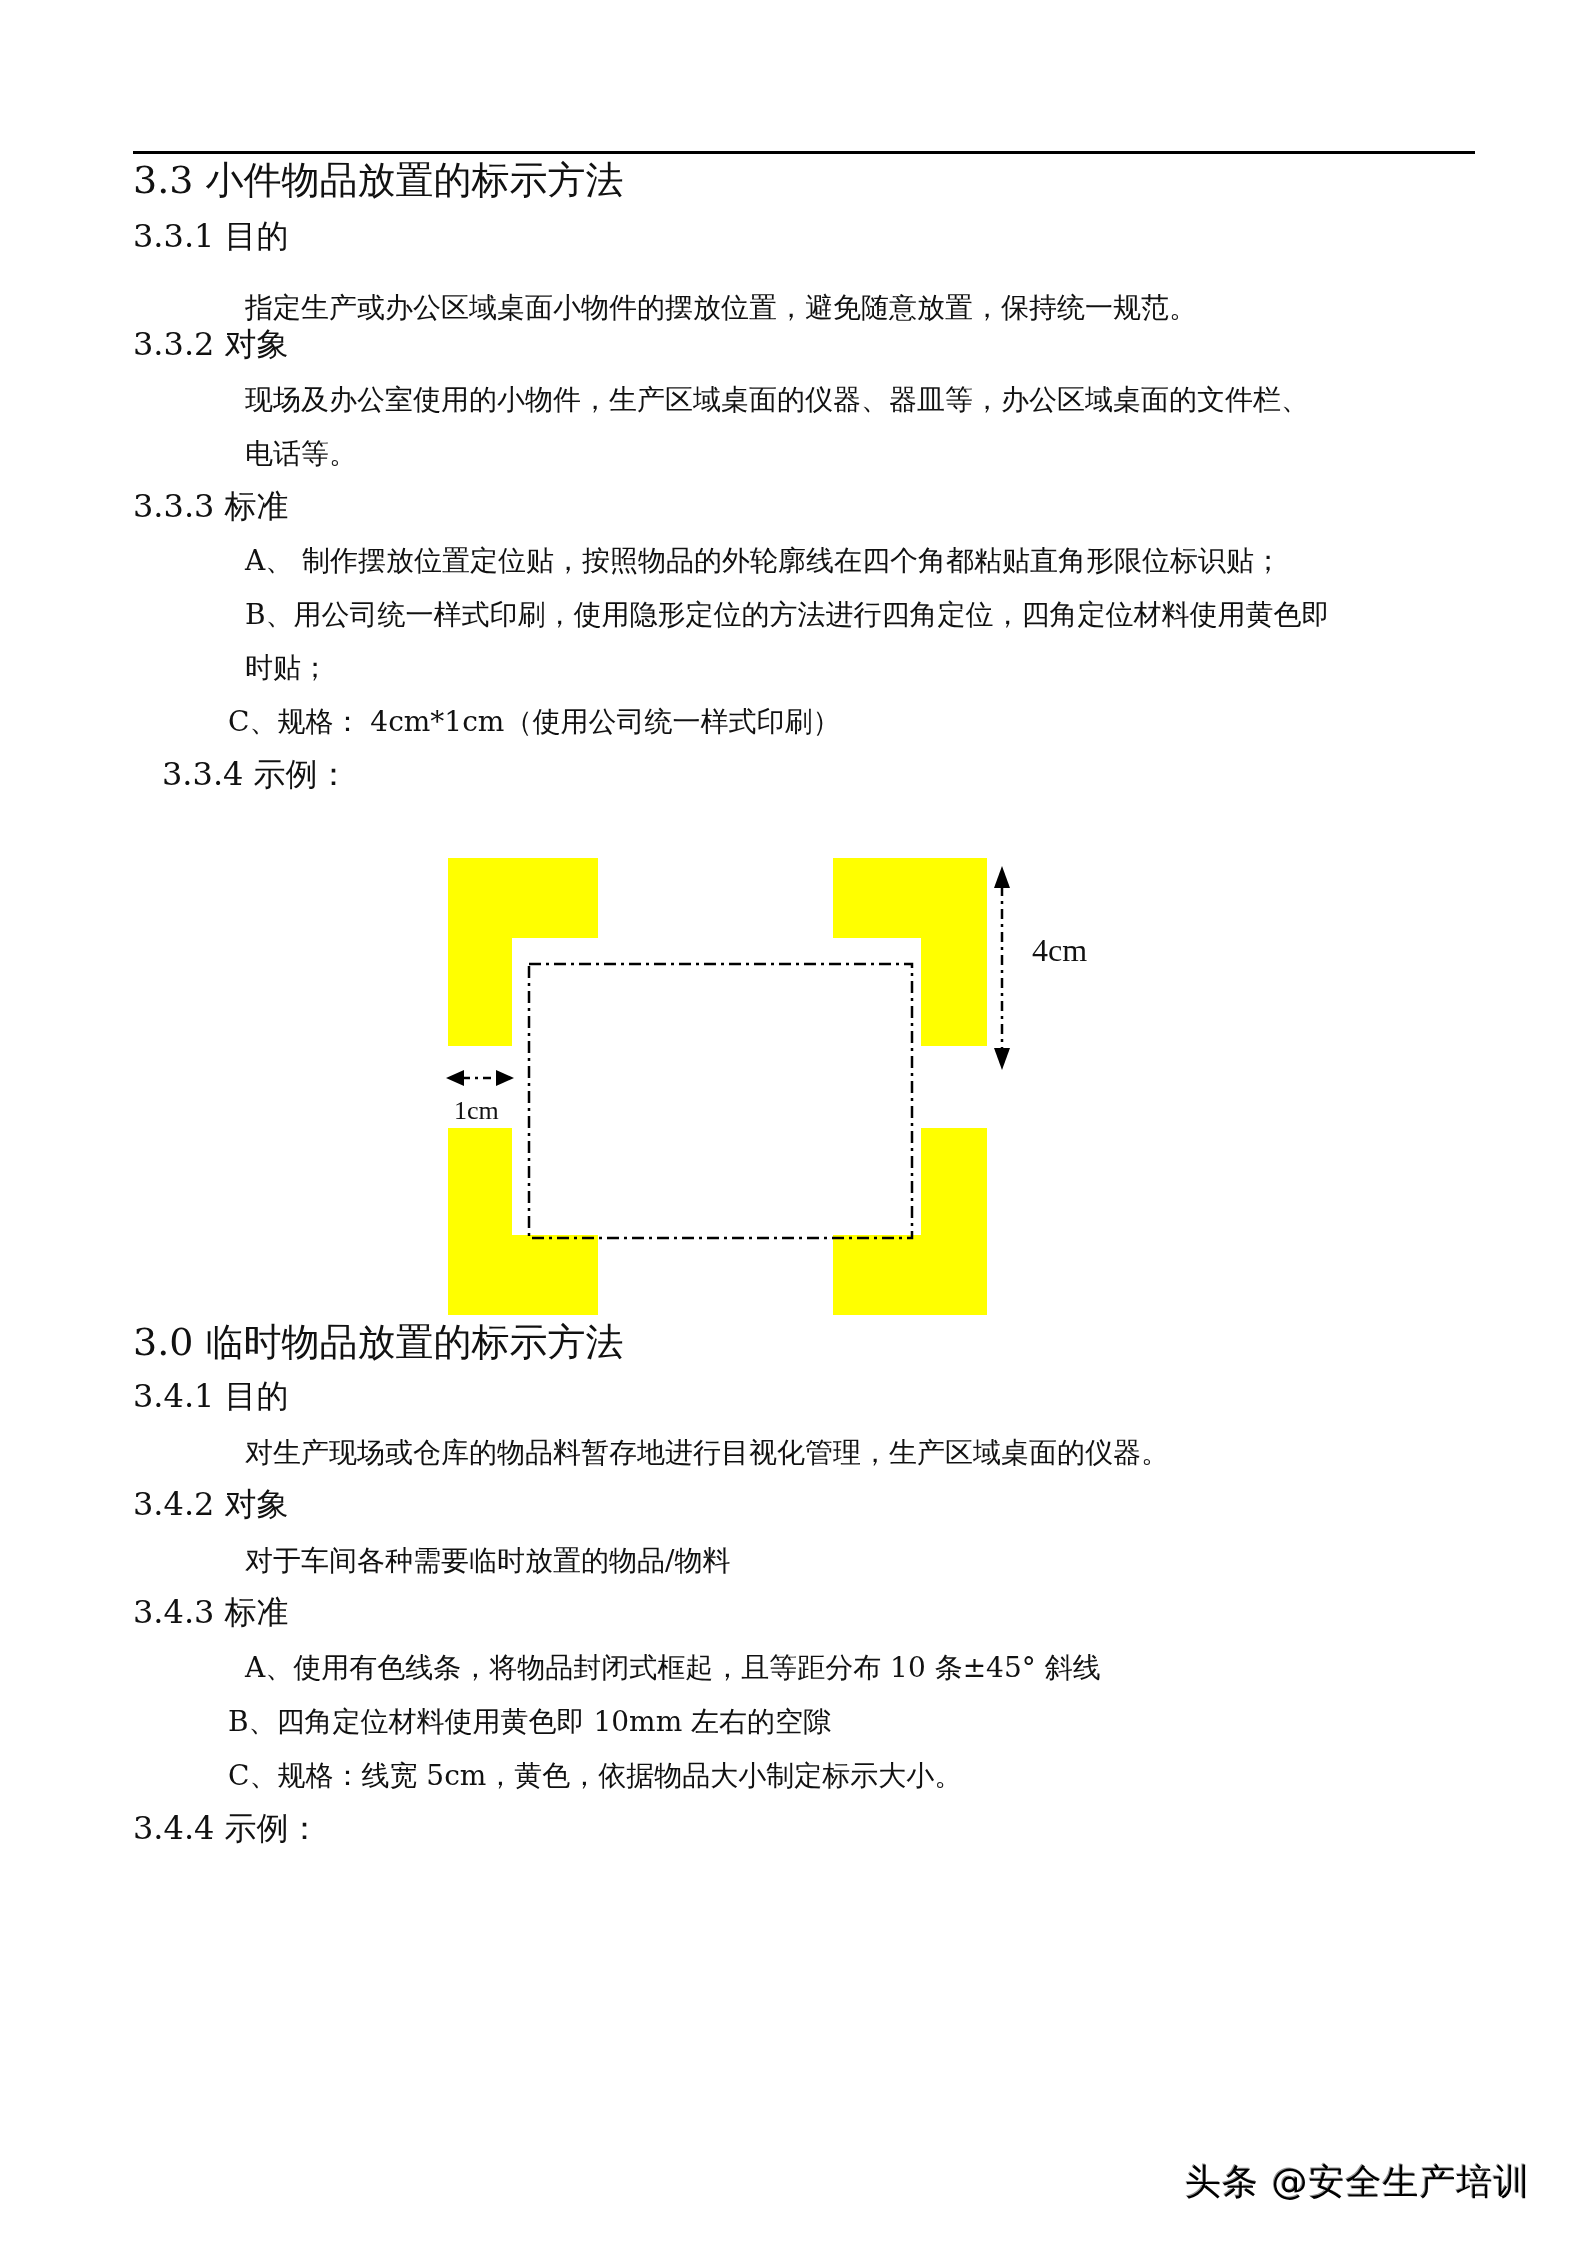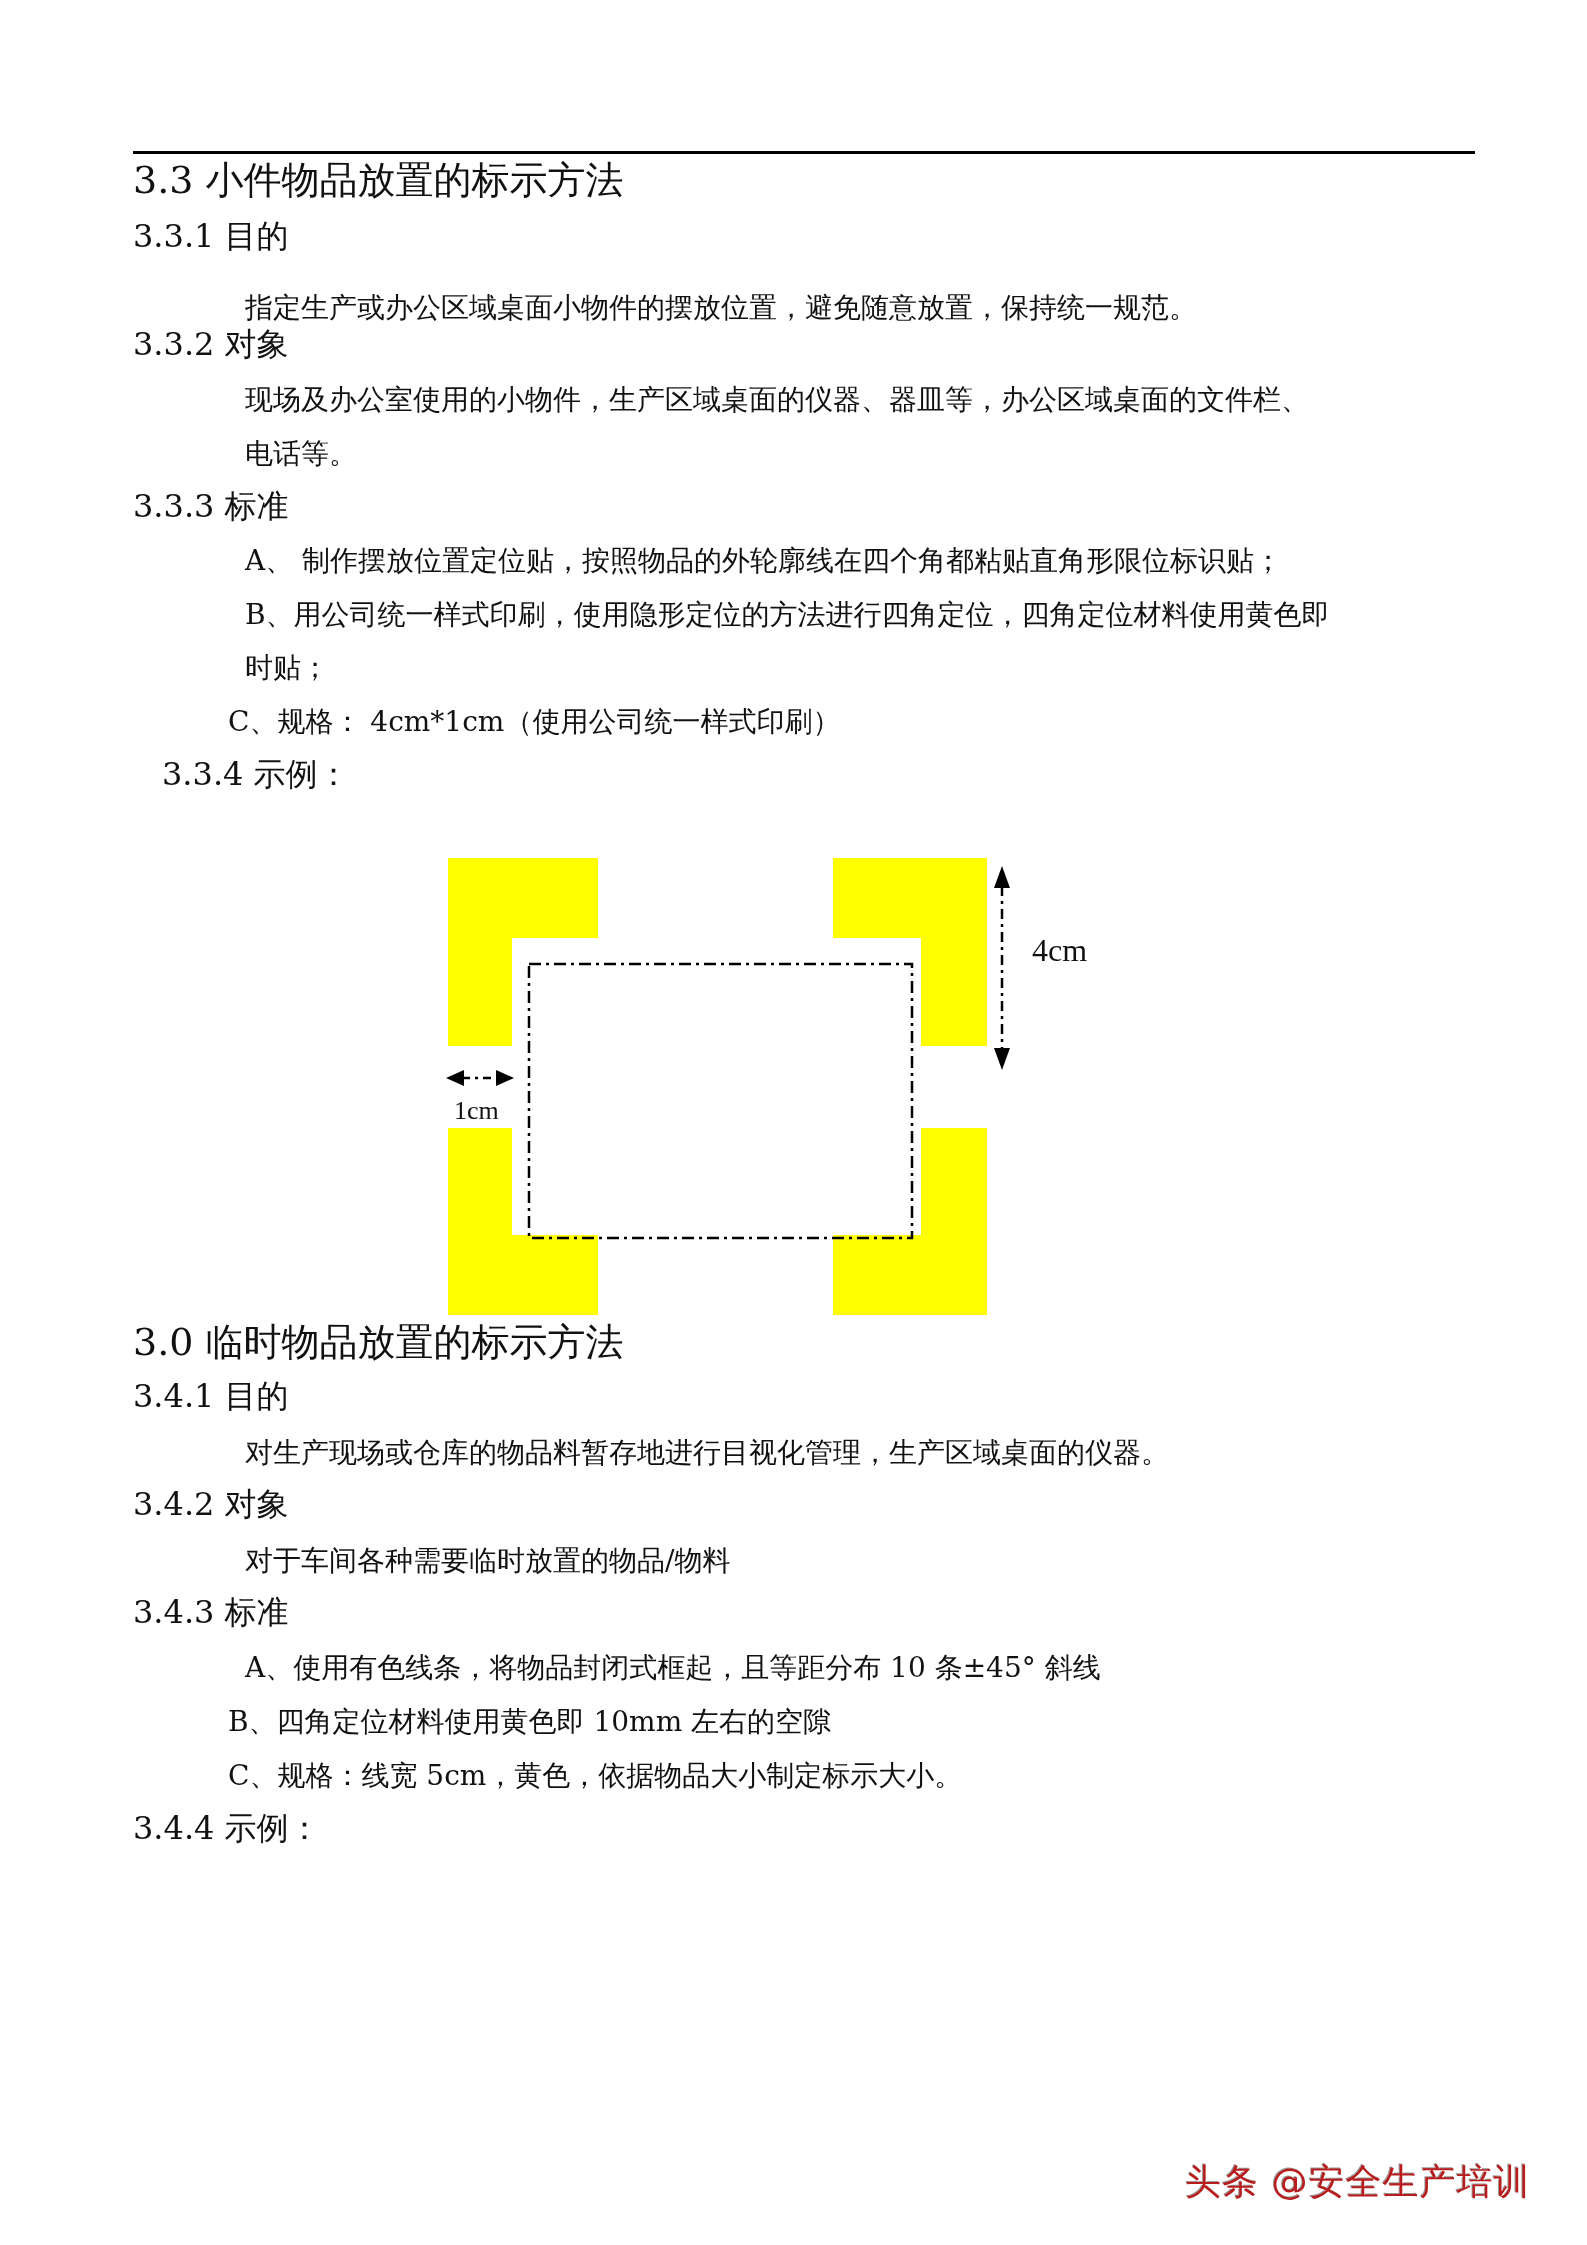--- a/index.html
+++ b/index.html
@@ -9,21 +9,21 @@
   }
   .rule { position: absolute; left: 133px; top: 151px; width: 1342px; height: 3px; background: #000; }
   .abs { position: absolute; white-space: nowrap; }
   .h2 { font-size: 38px; line-height: 44px; }
   .h3 { font-size: 32px; line-height: 40px; }
   .p  { font-size: 28px; line-height: 36px; }
   .diagram { position: absolute; left: 440px; top: 850px; width: 600px; height: 480px; }
   .diagram svg { display: block; }
   .watermark {
     position: absolute; left: 1185px; top: 2160px; font-size: 36px; line-height: 44px;
-    font-family: "DejaVu Sans", "Liberation Sans", sans-serif; color: #b91c1c;
+    font-family: "DejaVu Sans", "Liberation Sans", sans-serif; color: #000000;
     text-shadow: 1px 1px 0 #fff, -1px -1px 0 #999;
     letter-spacing: 1px;
   }
 </style>
 </head>
 <body>
 
 <div class="rule"></div>
 
 <div class="abs h2" style="left:133px; top:158px;">3.3 小件物品放置的标示方法</div>

